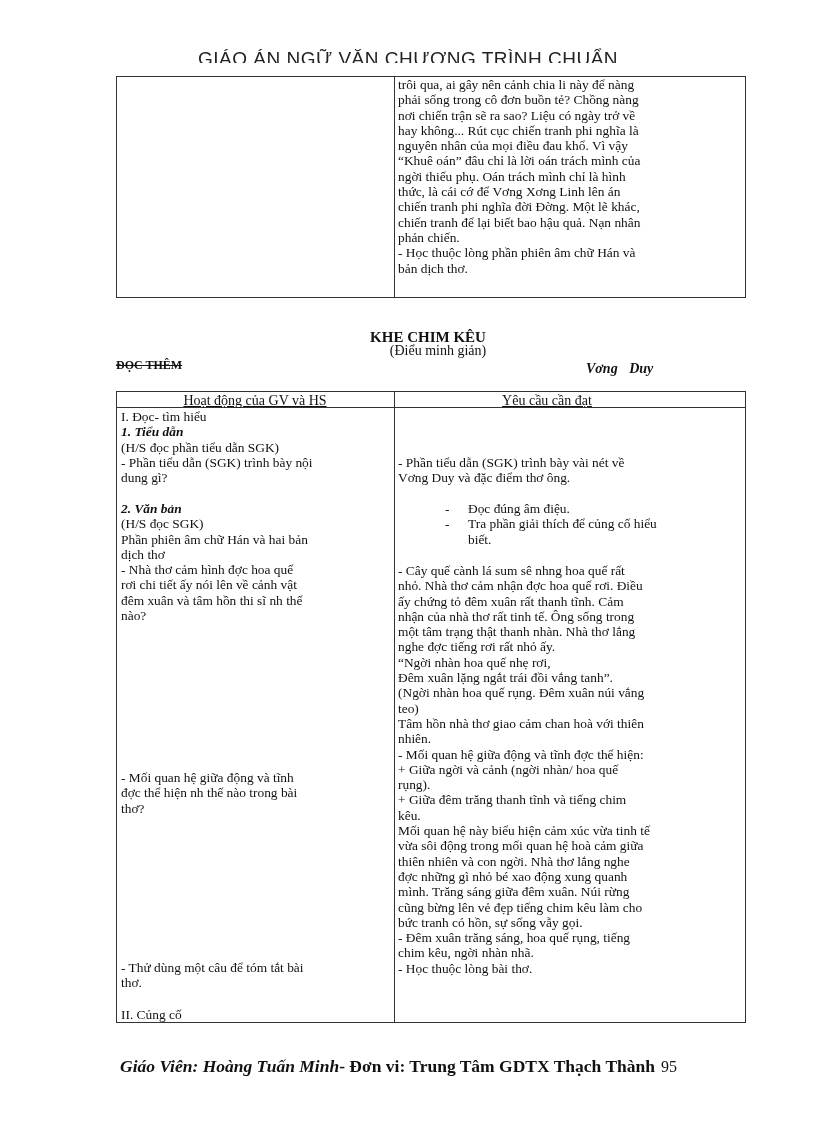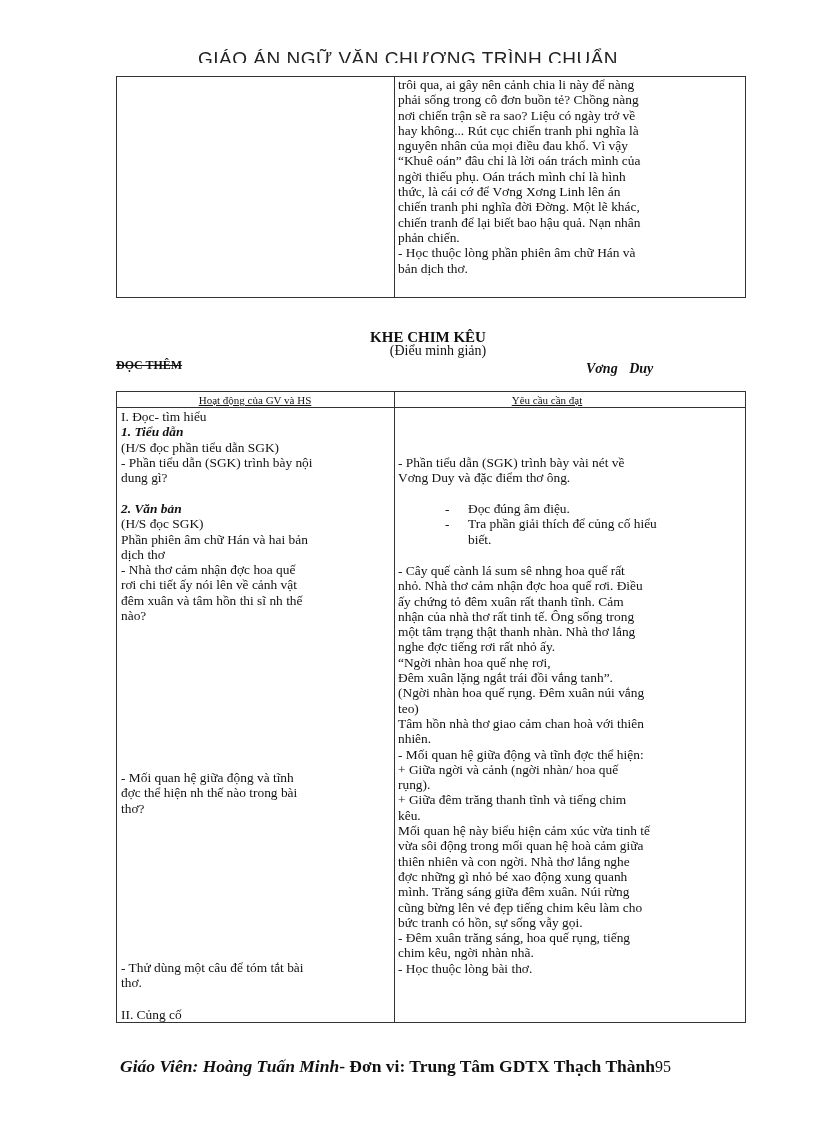--- a/index.html
+++ b/index.html
@@ -6,36 +6,36 @@
   body { width: 816px; height: 1123px; position: relative; overflow: hidden;
          font-family: "Liberation Serif", "DejaVu Serif", serif; color: #111; }
   .running-header { position: absolute; left: 0; width: 816px; top: 46px; height: 17px;
          overflow: hidden; text-align: center; font-family: "Liberation Sans", sans-serif;
          font-size: 19px; line-height: 26px; color: #222; letter-spacing: 0.5px; }
   .tbl { position: absolute; border: 1px solid #333; box-sizing: border-box; }
   .vline { position: absolute; width: 1px; background: #333; }
   .hline { position: absolute; height: 1px; background: #333; }
   .cell { position: absolute; font-size: 13.4px; line-height: 15.3px; color: #111; }
   .just { text-align: justify; text-align-last: left; }
-  .hdr { position: absolute; text-align: center; font-size: 11px; line-height: 15px; text-decoration: underline; }
+  .hdr { position: absolute; text-align: center; font-size: 14px; line-height: 15px; text-decoration: underline; }
   .bi { font-weight: bold; font-style: italic; }
   .ul-dash { margin: 0; padding: 0; list-style: none; }
   .ul-dash li { position: relative; padding-left: 70px; }
   .ul-dash li .dash { position: absolute; left: 47px; }
   .doc-them { position: absolute; left: 116px; top: 318px; font-size: 12px; font-weight: bold;
               text-decoration: line-through; margin-top: 40px; }
   .poem-title { position: absolute; left: 0; width: 816px; top: 330px; text-align: center;
               font-size: 15px; font-weight: bold; line-height: 15px; padding-left: 40px; box-sizing: border-box; }
   .poem-sub { position: absolute; left: 0; width: 816px; top: 344px; text-align: center;
               font-size: 14px; line-height: 14px; padding-left: 28px; box-sizing: border-box; margin-left: 16px; }
   .poem-author { position: absolute; left: 586px; top: 361px; font-size: 14px; font-weight: bold;
               font-style: italic; word-spacing: 8px; }
   .footer { position: absolute; left: 120px; top: 1056px; font-size: 17.5px; font-weight: bold; white-space: nowrap; }
   .footer .it { font-style: italic; }
-  .footer .pg { font-weight: normal; font-size: 16px; }
+  .footer .pg { font-weight: normal; font-size: 16px; margin-left: 6px; }
 </style>
 </head>
 <body>
 
 <div class="running-header">GIÁO ÁN NGỮ VĂN  CHƯƠNG   TRÌNH CHUẨN</div>
 
 <div class="tbl" style="left:116px; top:76px; width:630px; height:222px;"></div>
 <div class="vline" style="left:394px; top:76px; height:222px;"></div>
 <div class="cell just" style="left:398px; top:77px; width:342px;">
   <div>trôi qua, ai gây nên cảnh chia li này để nàng</div>
@@ -74,21 +74,21 @@
     <div>dung gì?</div>
   </div>
 </div>
 
 <div class="cell just" style="left:121px; top:501px; width:268px;">
   <div class="bi">2. Văn bản</div>
   <div>(H/S  đọc SGK)</div>
   <div>Phần phiên âm chữ Hán và hai bản</div>
   <div>dịch thơ</div>
   <div>
-    <div>- Nhà thơ cảm nhận đợc  hoa quế</div>
+    <div>- Nhà thơ cảm hình đợc  hoa quế</div>
     <div>rơi chi tiết ấy nói lên về cảnh vật</div>
     <div>đêm xuân và tâm hồn thi sĩ nh  thế</div>
     <div>nào?</div>
   </div>
 </div>
 
 <div class="cell just" style="left:121px; top:770px; width:268px;">
   <div>- Mối quan hệ giữa động và tĩnh</div>
   <div>đợc  thể hiện nh  thế nào trong bài</div>
   <div>thơ?</div>

